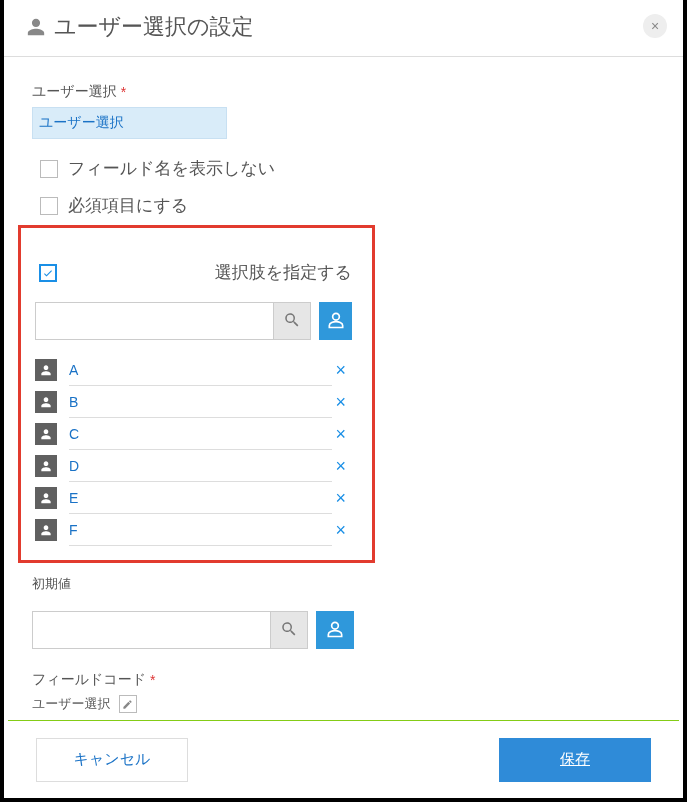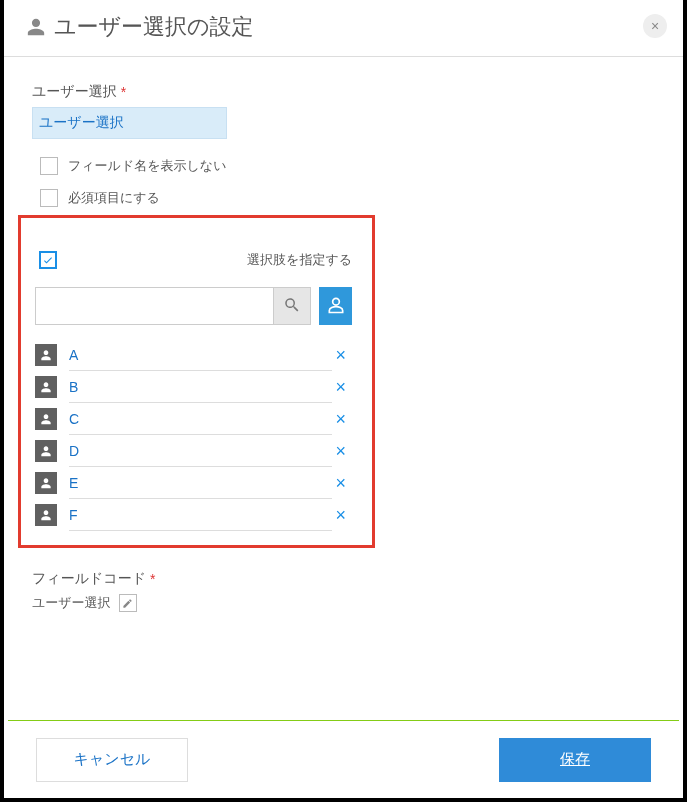--- a/index.html
+++ b/index.html
@@ -91,21 +91,21 @@
       display: inline-flex;
       align-items: center;
       justify-content: center;
       cursor: pointer;
     }
     .cb.checked {
       border: 2px solid #1a8fe6;
     }
     .cb.checked svg { display: block; }
     .cb svg { display: none; }
-    .cb-label { color: #555; font-size: 13px; }
+    .cb-label { color: #555; font-size: 17px; }
     .highlight-box {
       border: 3px solid #e23b2e;
       padding: 16px 20px 14px 14px;
       margin-left: -14px;
       margin-right: 280px;
       margin-top: 8px;
     }
     .highlight-box .checkbox-row { margin-left: 4px; margin-top: 17px; justify-content: space-between; }
     .search-row {
       display: flex;
@@ -355,20 +355,42 @@
                 <path fill="#fff" d="M12 12c2.2 0 4-1.8 4-4s-1.8-4-4-4-4 1.8-4 4 1.8 4 4 4zm0 2c-3 0-8 1.5-8 4.5V21h16v-2.5c0-3-5-4.5-8-4.5z"></path>
               </svg>
             </span>
             <span class="user-name">F</span>
             <span class="remove-x">×</span>
             <span class="line"></span>
           </div>
         </div>
     </div>
 
+    <div class="init-section">
+      <div class="init-label">初期値</div>
+      <div class="search-row">
+        <div class="search-group">
+          <input type="text" class="search-input" value="" style="">
+          <div class="search-btn">
+            <span>
+              <svg width="18" height="18" viewBox="0 0 24 24">
+                  <path fill="#777" d="M15.5 14h-.8l-.3-.3a6.5 6.5 0 1 0-.7.7l.3.3v.8l5 5 1.5-1.5-5-5zm-6 0a4.5 4.5 0 1 1 0-9 4.5 4.5 0 0 1 0 9z"></path>
+                </svg>
+            </span>
+          </div>
+        </div>
+        <div class="org-btn">
+          <span>
+            <svg width="20" height="20" viewBox="0 0 24 24">
+                <path fill="none" stroke="#fff" stroke-width="2" d="M12 12c2.2 0 4-1.8 4-4s-1.8-4-4-4-4 1.8-4 4 1.8 4 4 4zm0 2c-3 0-8 1.5-8 4.5V21h16v-2.5c0-3-5-4.5-8-4.5z"></path>
+              </svg>
+          </span>
+        </div>
+      </div>
+    </div>
 
     <div class="form-row" style="margin-top:22px">
       <div class="label-row">
         <span class="label-text">フィールドコード</span>
         <span class="required">*</span>
       </div>
       <div class="field-code-row">
         <span class="fc-value">ユーザー選択</span>
         <span class="edit-icon">
           <svg width="11" height="11" viewBox="0 0 24 24">

